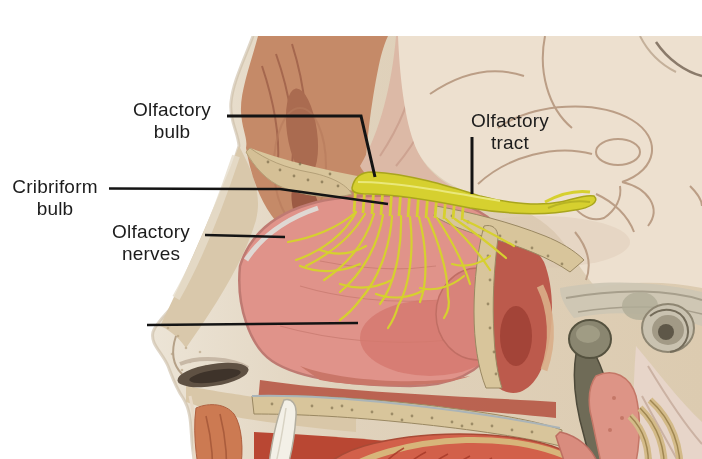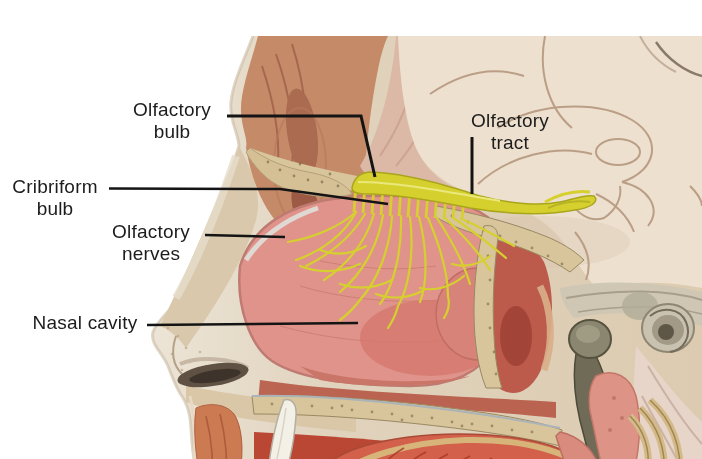--- a/index.html
+++ b/index.html
@@ -307,14 +307,13 @@
 </svg>
 
   <div class="label lbl-olfactory-bulb">Olfactory
 bulb</div>
   <div class="label lbl-olfactory-tract">Olfactory
 tract</div>
   <div class="label lbl-cribriform-plate">Cribriform
 bulb</div>
   <div class="label lbl-olfactory-nerves">Olfactory
 nerves</div>
-  <div class="label lbl-nasal-cavity">Nasal cavity</div>
 </div>
 
 </body></html>

